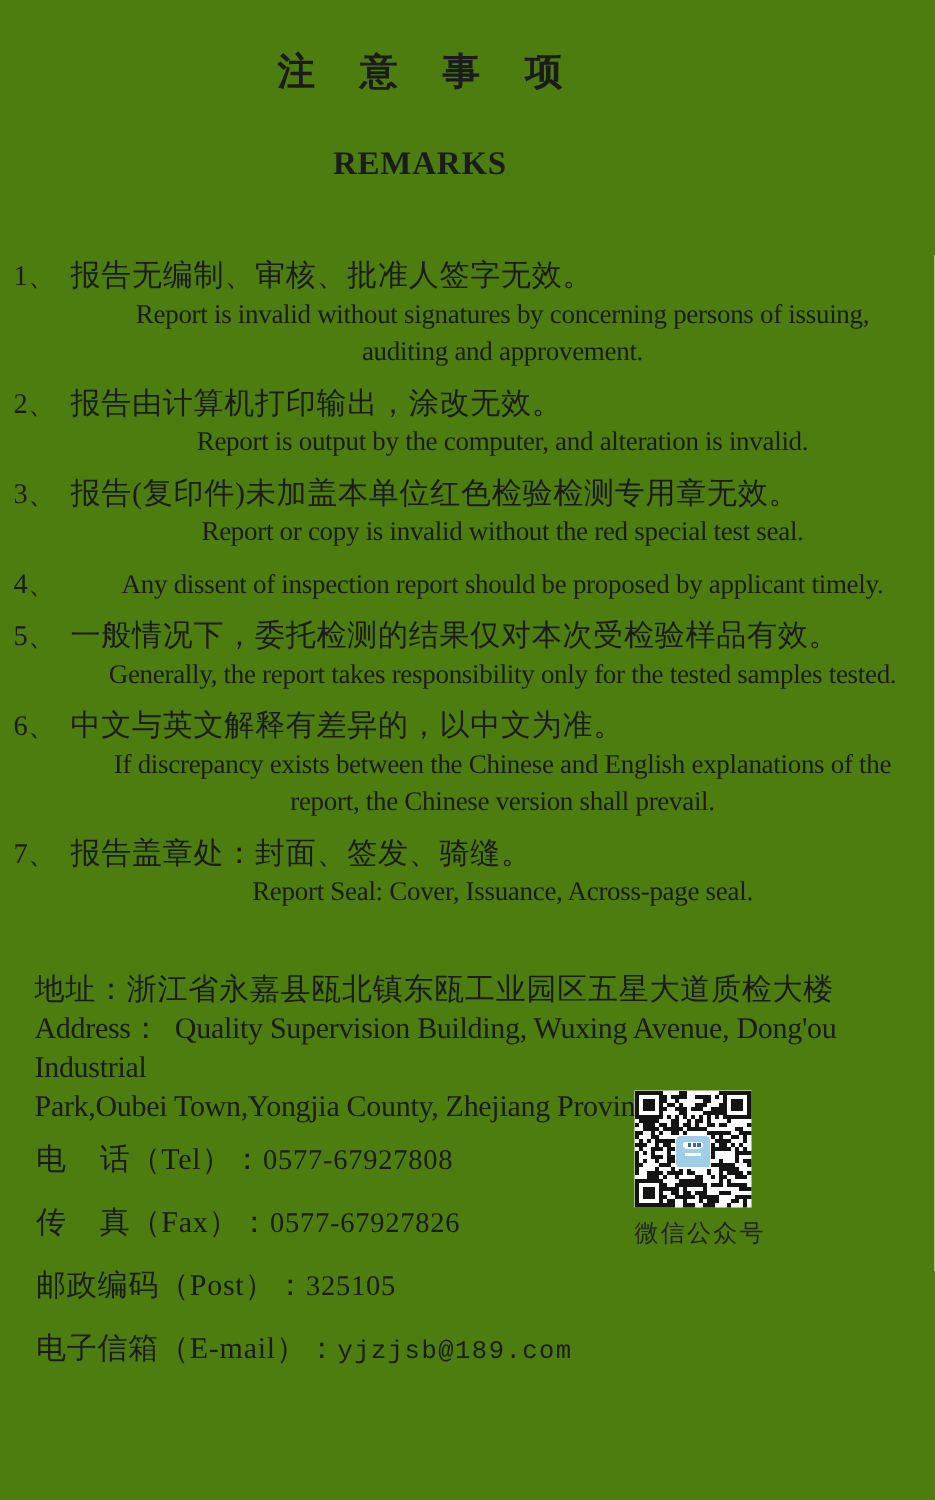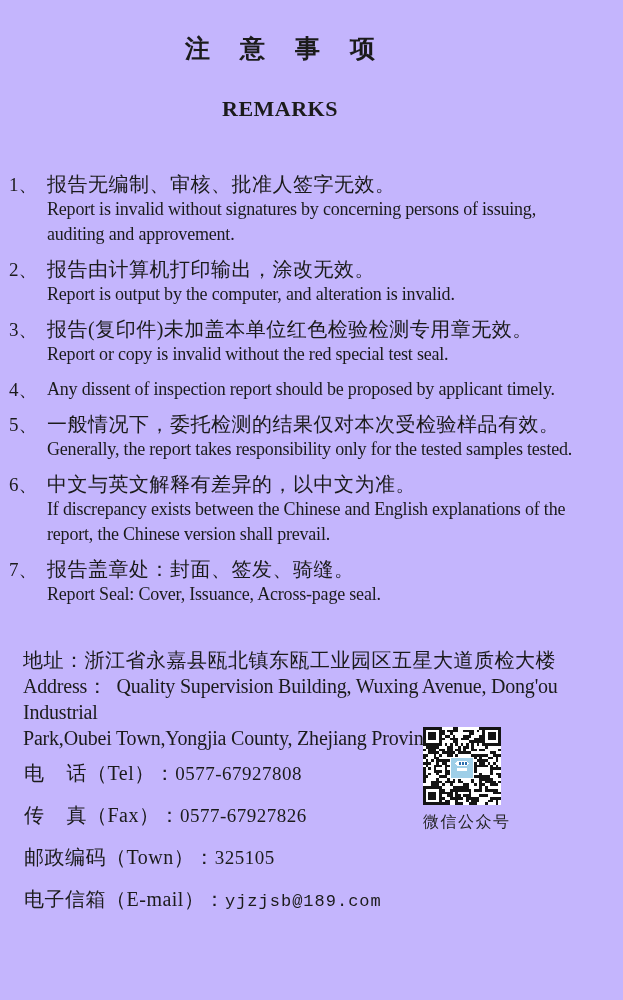--- a/index.html
+++ b/index.html
@@ -1,19 +1,19 @@
 <!DOCTYPE html>
 <html><head>
 <meta charset="utf-8">
 <style>
   html,body { margin:0; padding:0; background:#ffffff; }
   .page {
     position:relative;
     width:623px; height:1000px;
-    background:#c4b5fd;
+    background:#4d7c0f;
     color:#1b1b1b;
     font-family:"Liberation Serif","DejaVu Serif",serif;
     overflow:hidden;
   }
   
   .titles { padding-top:33px; width:560px; text-align:center; }
   .title-cn {
     margin:0; font-size:25px; font-weight:bold;
     letter-spacing:30px; padding-left:30px;
     line-height:32px; white-space:nowrap;
@@ -24,21 +24,21 @@
   }
   
   .items { margin-top:50px; }
   .item { display:flex; margin-bottom:10px; }
   .item-num {
     flex:0 0 47px; box-sizing:border-box; padding-left:9px;
     font-size:19px; line-height:25px; white-space:nowrap;
   }
   .item-body { flex:1 1 auto; }
   .txt-cn { font-size:20px; line-height:25px; letter-spacing:0.5px; }
-  .txt-en { font-size:18px; line-height:25px; white-space:pre-line; letter-spacing:-0.2px; }
+  .txt-en { font-size:18px; line-height:25px; white-space:pre-line; letter-spacing:-0.2px;text-align:center; }
   
   .address { margin-top:40px; padding:0 24px 0 23px; }
   .address-cn { font-size:20px; line-height:26px; letter-spacing:0.5px; }
   .address-en { font-size:20px; line-height:26px; white-space:pre-wrap; letter-spacing:-0.2px; }
   
   .contacts { margin-top:10px; padding-left:24px; }
   .contact-row { margin-bottom:17px; line-height:24px; font-size:20px; }
   .contact-label { display:inline-block; min-width:150px; white-space:pre; letter-spacing:0.5px; }
   .contact-value { font-size:19px; letter-spacing:0.5px; }
   .contact-value.mono { font-family:"Liberation Mono","DejaVu Sans Mono",monospace; font-size:17px; letter-spacing:1px; }
@@ -125,21 +125,21 @@
   </div>
 
   <div class="contacts">
     <div class="contact-row">
       <span class="contact-label">电    话（Tel）：</span><span class="contact-value">0577-67927808</span>
     </div>
     <div class="contact-row">
       <span class="contact-label">传    真（Fax）：</span><span class="contact-value">0577-67927826</span>
     </div>
     <div class="contact-row">
-      <span class="contact-label">邮政编码（Town）：</span><span class="contact-value">325105</span>
+      <span class="contact-label">邮政编码（Post）：</span><span class="contact-value">325105</span>
     </div>
     <div class="contact-row">
       <span class="contact-label">电子信箱（E-mail）：</span><span class="contact-value mono">yjzjsb@189.com</span>
     </div>
   </div>
 
   <div class="qr-block">
     <svg id="qr-svg" class="qr-svg" viewBox="0 0 29 29" shape-rendering="crispEdges" xmlns="http://www.w3.org/2000/svg">
         <rect x="0" y="0" width="1" height="1" fill="#141414"></rect>
         <rect x="1" y="0" width="1" height="1" fill="#141414"></rect>

